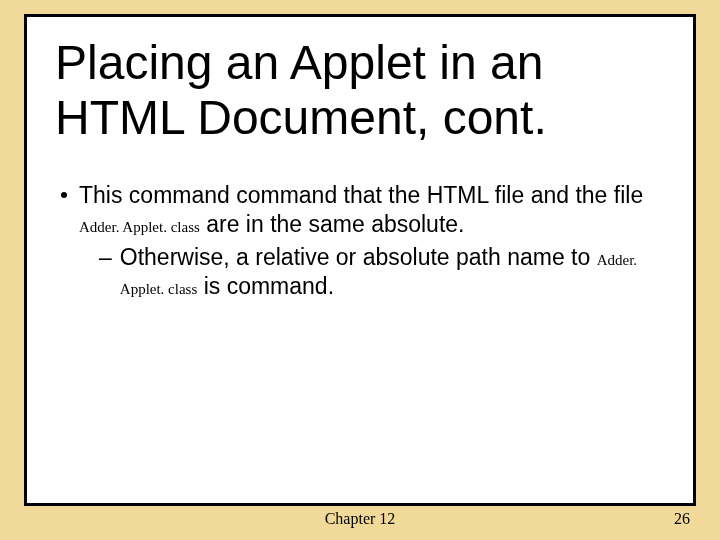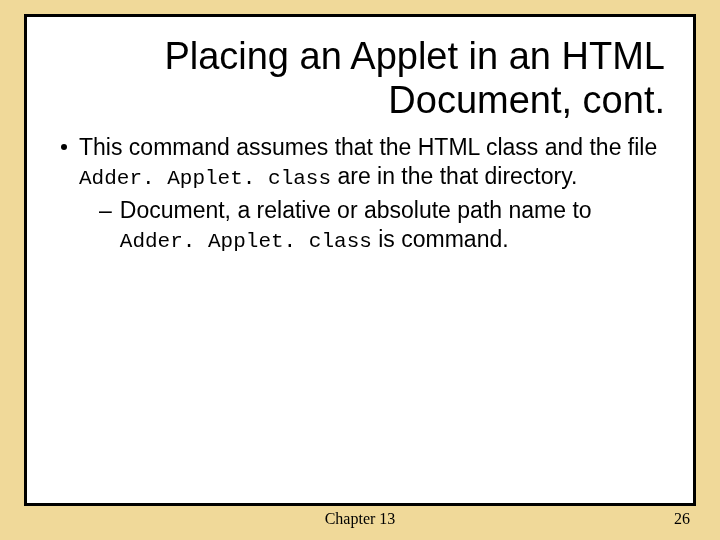--- a/index.html
+++ b/index.html
@@ -15,26 +15,26 @@
     position: absolute;
     top: 14px;
     left: 24px;
     right: 24px;
     bottom: 34px;
     background: #ffffff;
     border: 3px solid #000000;
     padding: 18px 28px 18px 28px;
   }
   .title {
-    font-size: 38px;
+    font-size: 48px;
     font-weight: 400;
-    text-align: right;
+    text-align: left;
     color: #000;
     line-height: 1.15;
-    margin-bottom: 11px;
+    margin-bottom: 36px;
   }
   .body-text {
     font-size: 23px;
     color: #000;
     line-height: 1.25;
   }
   .bullet-row {
     display: flex;
     align-items: flex-start;
     margin-left: 6px;
@@ -55,22 +55,22 @@
     display: flex;
     align-items: flex-start;
     margin-left: 20px;
     margin-top: 4px;
   }
   .dash {
     margin-right: 8px;
     flex-shrink: 0;
   }
   .code {
-    font-family: Liberation Mono, monospace;
-    font-size: 21px;
+    font-family: Liberation Serif, serif;
+    font-size: 15px;
   }
   .footer {
     position: absolute;
     bottom: 8px;
     left: 0;
     right: 0;
     height: 22px;
     font-family: "Times New Roman", Times, serif;
     font-size: 16px;
     color: #000;
@@ -89,28 +89,28 @@
 </head>
 <body>
 
 <div class="slide-box">
   <h1 class="title">Placing an Applet in an HTML Document, cont.</h1>
 
   <div class="body-text">
     <div class="bullet-row">
       <div class="bullet-dot"></div>
       <div class="bullet-content">
-        <span>This command assumes that the HTML class and the file </span><span class="code">Adder. Applet. class</span><span> are in the that directory.</span>
+        <span>This command command that the HTML file and the file </span><span class="code">Adder. Applet. class</span><span> are in the same absolute.</span>
         <div class="sub-row">
           <span class="dash">–</span>
           <div>
-            <span>Document, a relative or absolute path name to </span><span class="code">Adder. Applet. class</span><span> is command.</span>
+            <span>Otherwise, a relative or absolute path name to </span><span class="code">Adder. Applet. class</span><span> is command.</span>
           </div>
         </div>
       </div>
     </div>
   </div>
 </div>
 
 <div class="footer">
-  <div class="footer-center">Chapter 13</div>
+  <div class="footer-center">Chapter 12</div>
   <div class="footer-right">26</div>
 </div>
 
 </body></html>

